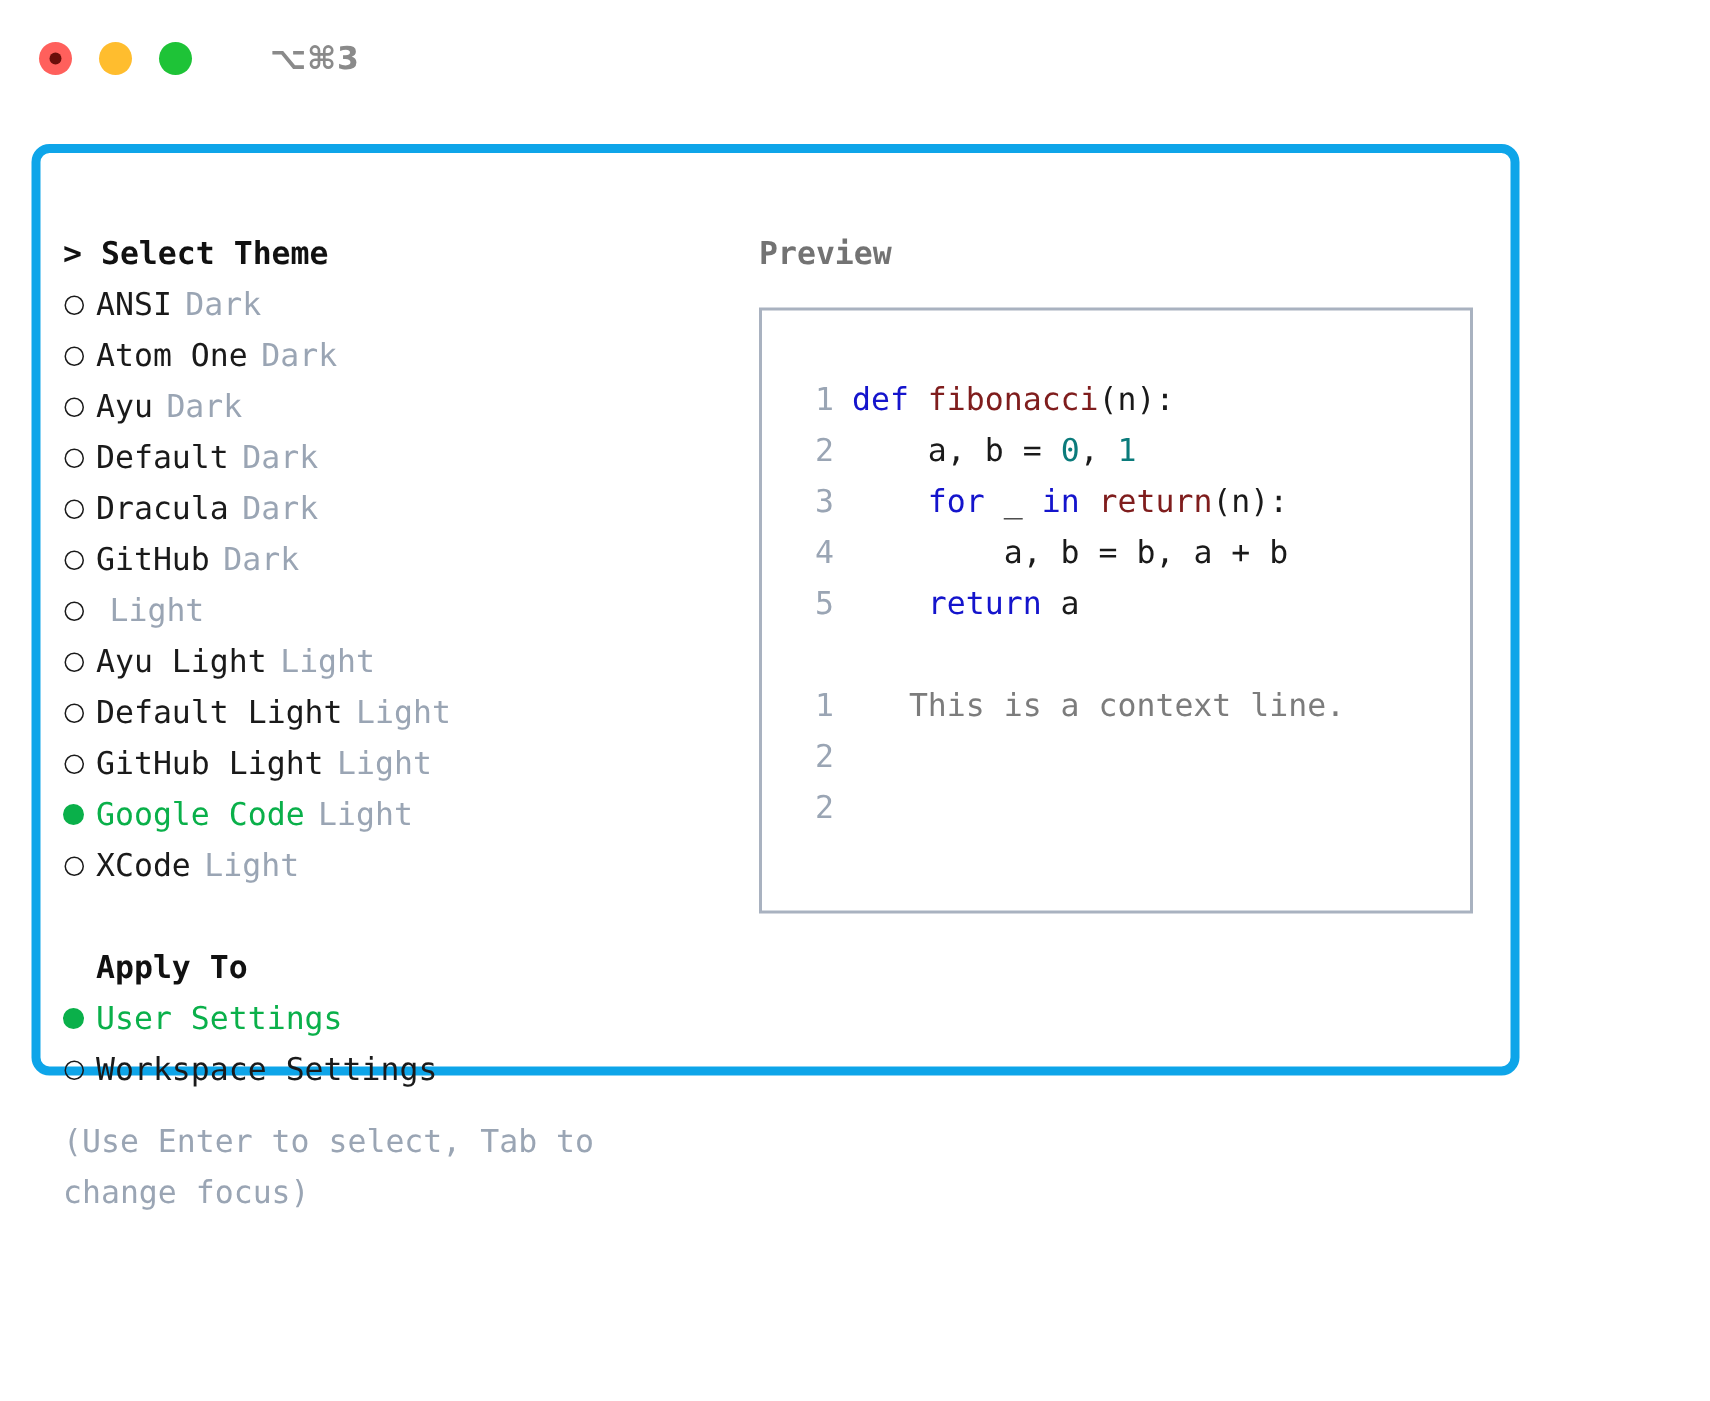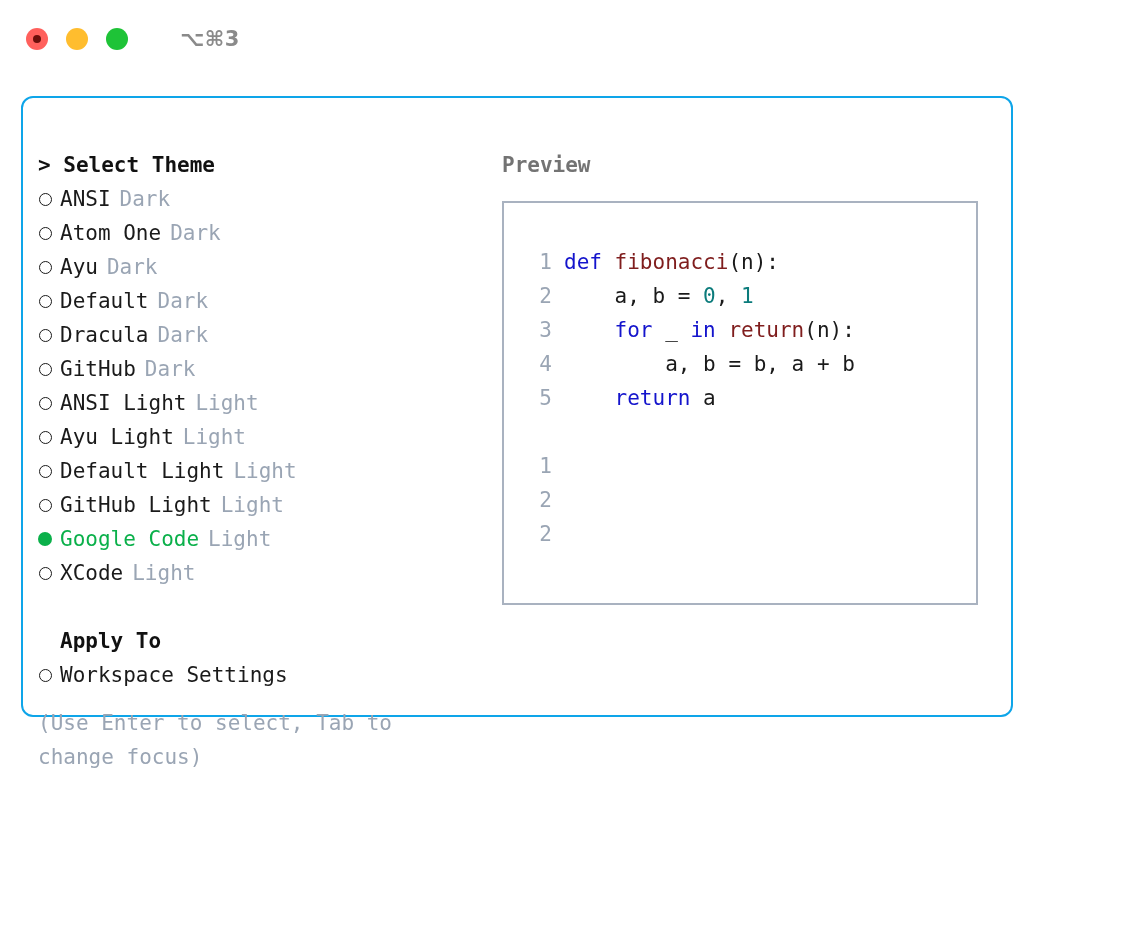--- a/index.html
+++ b/index.html
@@ -67,21 +67,21 @@
     font-family: "DejaVu Sans", "Liberation Sans", sans-serif;
   }
 
   
   .card {
     position: absolute;
     left: 21px;
     top: 96px;
     width: 992px;
     height: 621px;
-    border: 2px solid #0ea5e9;
+    border: 6px solid #0ea5e9;
     border-radius: 12px;
     box-sizing: border-box;
     background: #ffffff;
   }
 
   .columns {
     position: absolute;
     left: 0; top: 0;
     width: 100%; height: 100%;
   }
@@ -238,51 +238,52 @@
 
       <div class="left-col">
         <div class="section-title">&gt; Select Theme</div>
         <div id="theme-list">
             <div class="opt-row"><span class="bullet bullet-ring"></span><span class="opt-name">ANSI</span><span class="opt-kind">Dark</span></div>
             <div class="opt-row"><span class="bullet bullet-ring"></span><span class="opt-name">Atom One</span><span class="opt-kind">Dark</span></div>
             <div class="opt-row"><span class="bullet bullet-ring"></span><span class="opt-name">Ayu</span><span class="opt-kind">Dark</span></div>
             <div class="opt-row"><span class="bullet bullet-ring"></span><span class="opt-name">Default</span><span class="opt-kind">Dark</span></div>
             <div class="opt-row"><span class="bullet bullet-ring"></span><span class="opt-name">Dracula</span><span class="opt-kind">Dark</span></div>
             <div class="opt-row"><span class="bullet bullet-ring"></span><span class="opt-name">GitHub</span><span class="opt-kind">Dark</span></div>
-            <div class="opt-row"><span class="bullet bullet-ring"></span><span class="opt-name">ANSI Light</span><span class="opt-kind">Light</span></div>
+            <div class="opt-row"><span class="bullet bullet-ring"></span><span class="opt-kind">Light</span></div>
             <div class="opt-row"><span class="bullet bullet-ring"></span><span class="opt-name">Ayu Light</span><span class="opt-kind">Light</span></div>
             <div class="opt-row"><span class="bullet bullet-ring"></span><span class="opt-name">Default Light</span><span class="opt-kind">Light</span></div>
             <div class="opt-row"><span class="bullet bullet-ring"></span><span class="opt-name">GitHub Light</span><span class="opt-kind">Light</span></div>
             <div class="opt-row"><span class="bullet bullet-filled"></span><span class="opt-name selected">Google Code</span><span class="opt-kind">Light</span></div>
             <div class="opt-row"><span class="bullet bullet-ring"></span><span class="opt-name">XCode</span><span class="opt-kind">Light</span></div>
           </div>
 
         <div class="spacer-row"></div>
 
         <div class="apply-title">Apply To</div>
         <div id="apply-list">
+            <div class="opt-row"><span class="bullet bullet-filled"></span><span class="opt-name selected">User Settings</span></div>
             <div class="opt-row"><span class="bullet bullet-ring"></span><span class="opt-name">Workspace Settings</span></div>
           </div>
 
         <div class="hint">(Use Enter to select, Tab to change focus)</div>
       </div>
 
       <div class="right-col">
         <div class="preview-title">Preview</div>
         <div class="preview-box">
           <div id="code-block">
               <div class="code-line"><span class="ln">1</span><span class="code-txt"><span class="tok-kw">def </span><span class="tok-fn">fibonacci</span><span class="tok-pun">(</span><span class="tok-id">n</span><span class="tok-pun">):</span></span></div>
               <div class="code-line"><span class="ln">2</span><span class="code-txt"><span class="tok-id">    a, b </span><span class="tok-pun">= </span><span class="tok-num">0</span><span class="tok-pun">, </span><span class="tok-num">1</span></span></div>
               <div class="code-line"><span class="ln">3</span><span class="code-txt"><span class="tok-kw">    for </span><span class="tok-id">_ </span><span class="tok-kw">in </span><span class="tok-fn">return</span><span class="tok-pun">(</span><span class="tok-id">n</span><span class="tok-pun">):</span></span></div>
               <div class="code-line"><span class="ln">4</span><span class="code-txt"><span class="tok-id">        a, b </span><span class="tok-pun">= </span><span class="tok-id">b, a + b</span></span></div>
               <div class="code-line"><span class="ln">5</span><span class="code-txt"><span class="tok-kw">    return </span><span class="tok-id">a</span></span></div>
             </div>
           <div class="diff-gap"></div>
           <div id="diff-block">
-              <div class="code-line"><span class="ln">1</span></div>
+              <div class="code-line"><span class="ln">1</span><span class="code-txt diff-ctx">   This is a context line.</span></div>
               <div class="code-line"><span class="ln">2</span></div>
               <div class="code-line"><span class="ln">2</span></div>
             </div>
         </div>
       </div>
 
     </div>
   </div>
 </div>
 

